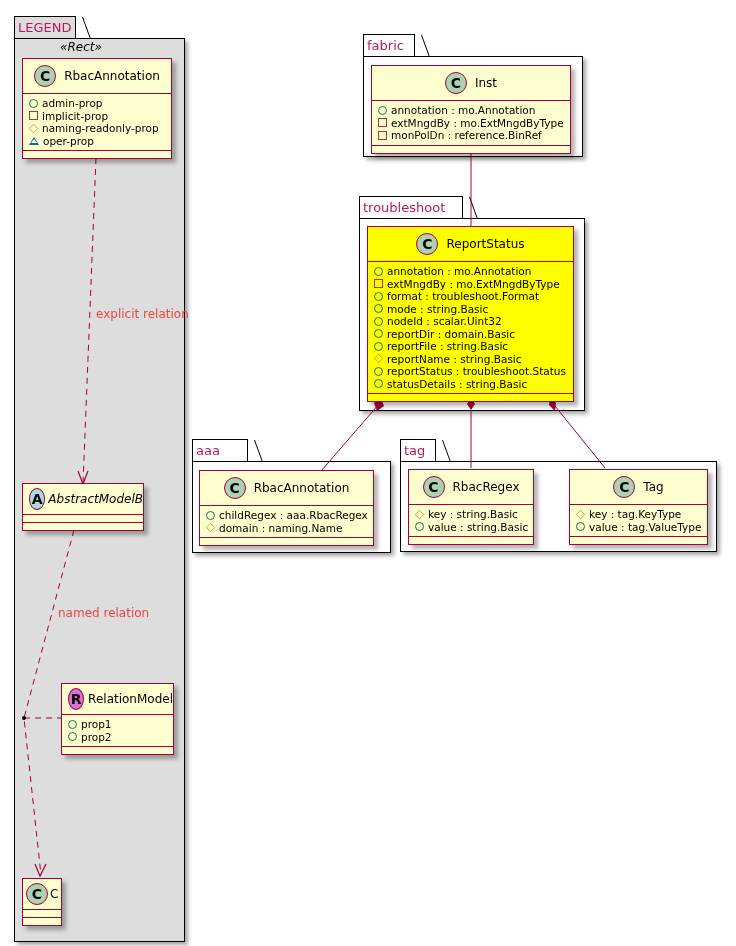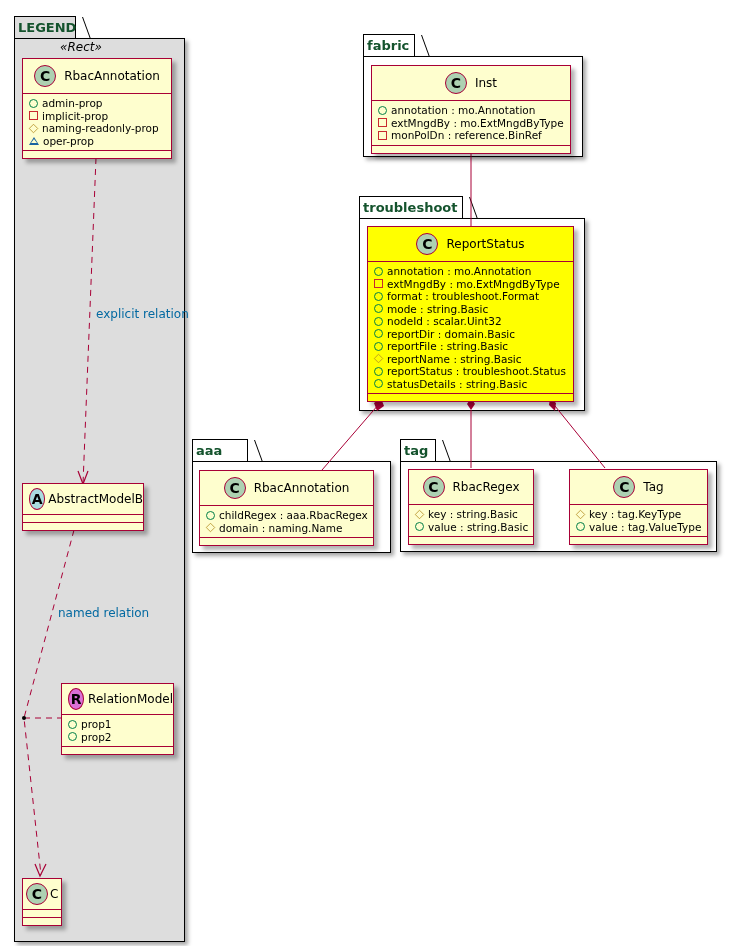--- a/index.html
+++ b/index.html
@@ -1,51 +1,51 @@
 <!DOCTYPE html>
 <html><head>
 <meta charset="utf-8">
 <style>
   html, body { margin:0; padding:0; background:#ffffff; }
   body { width:736px; height:946px; position:relative; overflow:hidden;
          font-family:"DejaVu Sans", sans-serif; }
   .pkg { position:absolute; border:1px solid #000; box-shadow:3px 3px 4px rgba(0,0,0,0.35); }
   .pkg-tab { position:absolute; height:22px; border:1px solid #000; border-bottom:none;
-             background:inherit; font-weight:bold; font-size:13px; line-height:22px;
-             padding:0 10px 0 3px; color:#14532d; box-sizing:border-box; }
+             background:inherit; font-weight:normal; font-size:13px; line-height:22px;
+             padding:0 10px 0 3px; color:#be185d; box-sizing:border-box; }
   .pkg-tab::after { content:""; position:absolute; right:-8px; top:0; width:0; height:0;
                     border-left:1px solid #000; height:22px; transform:skewX(20deg); transform-origin:top left; }
   .cls { position:absolute; background:#FEFECE; border:1.5px solid #A80036;
          box-shadow:4px 4px 4px rgba(0,0,0,0.3); box-sizing:border-box; }
   .cls.hl { background:#FFFF00; }
   .cls-head { display:flex; align-items:center; justify-content:center; height:34px;
               border-bottom:1.5px solid #A80036; font-size:12px; color:#000; }
   .cls-head.small { height:28px; justify-content:flex-start; padding-left:6px; }
   .spot { width:22px; height:22px; border-radius:50%; border:1px solid #A80036;
           display:inline-flex; align-items:center; justify-content:center;
           font-weight:bold; font-size:14px; margin-right:8px; color:#000; box-sizing:border-box; }
   .spot.c { background:#ADD1B2; }
   .spot.a { background:#A9DCDF; }
   .spot.r { background:#DA70D6; }
-  .italic { }
+  .italic { font-style:italic; }
   .cls-body { padding:3px 6px 3px 6px; font-size:10.5px; line-height:12.5px; color:#000;
               border-bottom:1.5px solid #A80036; }
   .cls-body.empty { height:7px; padding:0; }
   .cls-foot { height:7px; }
   .attr { white-space:nowrap; display:flex; align-items:center; }
   .vis { width:9px; height:9px; display:inline-block; margin-right:4px; box-sizing:border-box; flex:none; position:relative; }
   .vis.pub { border:1px solid #038048; border-radius:50%; }
   .vis.priv { border:1px solid #C82930; }
   .vis.prot { border:1px solid #B38D22; transform:rotate(45deg) scale(0.75); }
   .vis.pkgv { width:0; height:0; border-left:5px solid transparent; border-right:5px solid transparent;
               border-bottom:8px solid #1963A0; }
   .vis.pkgv::after { content:""; position:absolute; left:-3px; top:2.5px; border-left:3px solid transparent;
               border-right:3px solid transparent; border-bottom:4.5px solid #FEFECE; }
   .stereo { position:absolute; font-style:italic; font-size:12px; color:#000; }
-  .lbl { position:absolute; font-size:12px; color:#0369a1; white-space:nowrap; }
+  .lbl { position:absolute; font-size:12px; color:#ef4444; white-space:nowrap; }
   svg.links { position:absolute; left:0; top:0; }
 </style>
 </head>
 <body>
 
 <div class="pkg" style="left:14px; top:38px; width:169px; height:902px; background:#DDDDDD;">
   <div class="pkg-tab" style="left:-1px; top:-23px; width:62px; background:#DDDDDD;">LEGEND</div>
 </div>
 
 <div class="pkg" style="left:363px; top:56px; width:218px; height:99px; background:#fff;">

